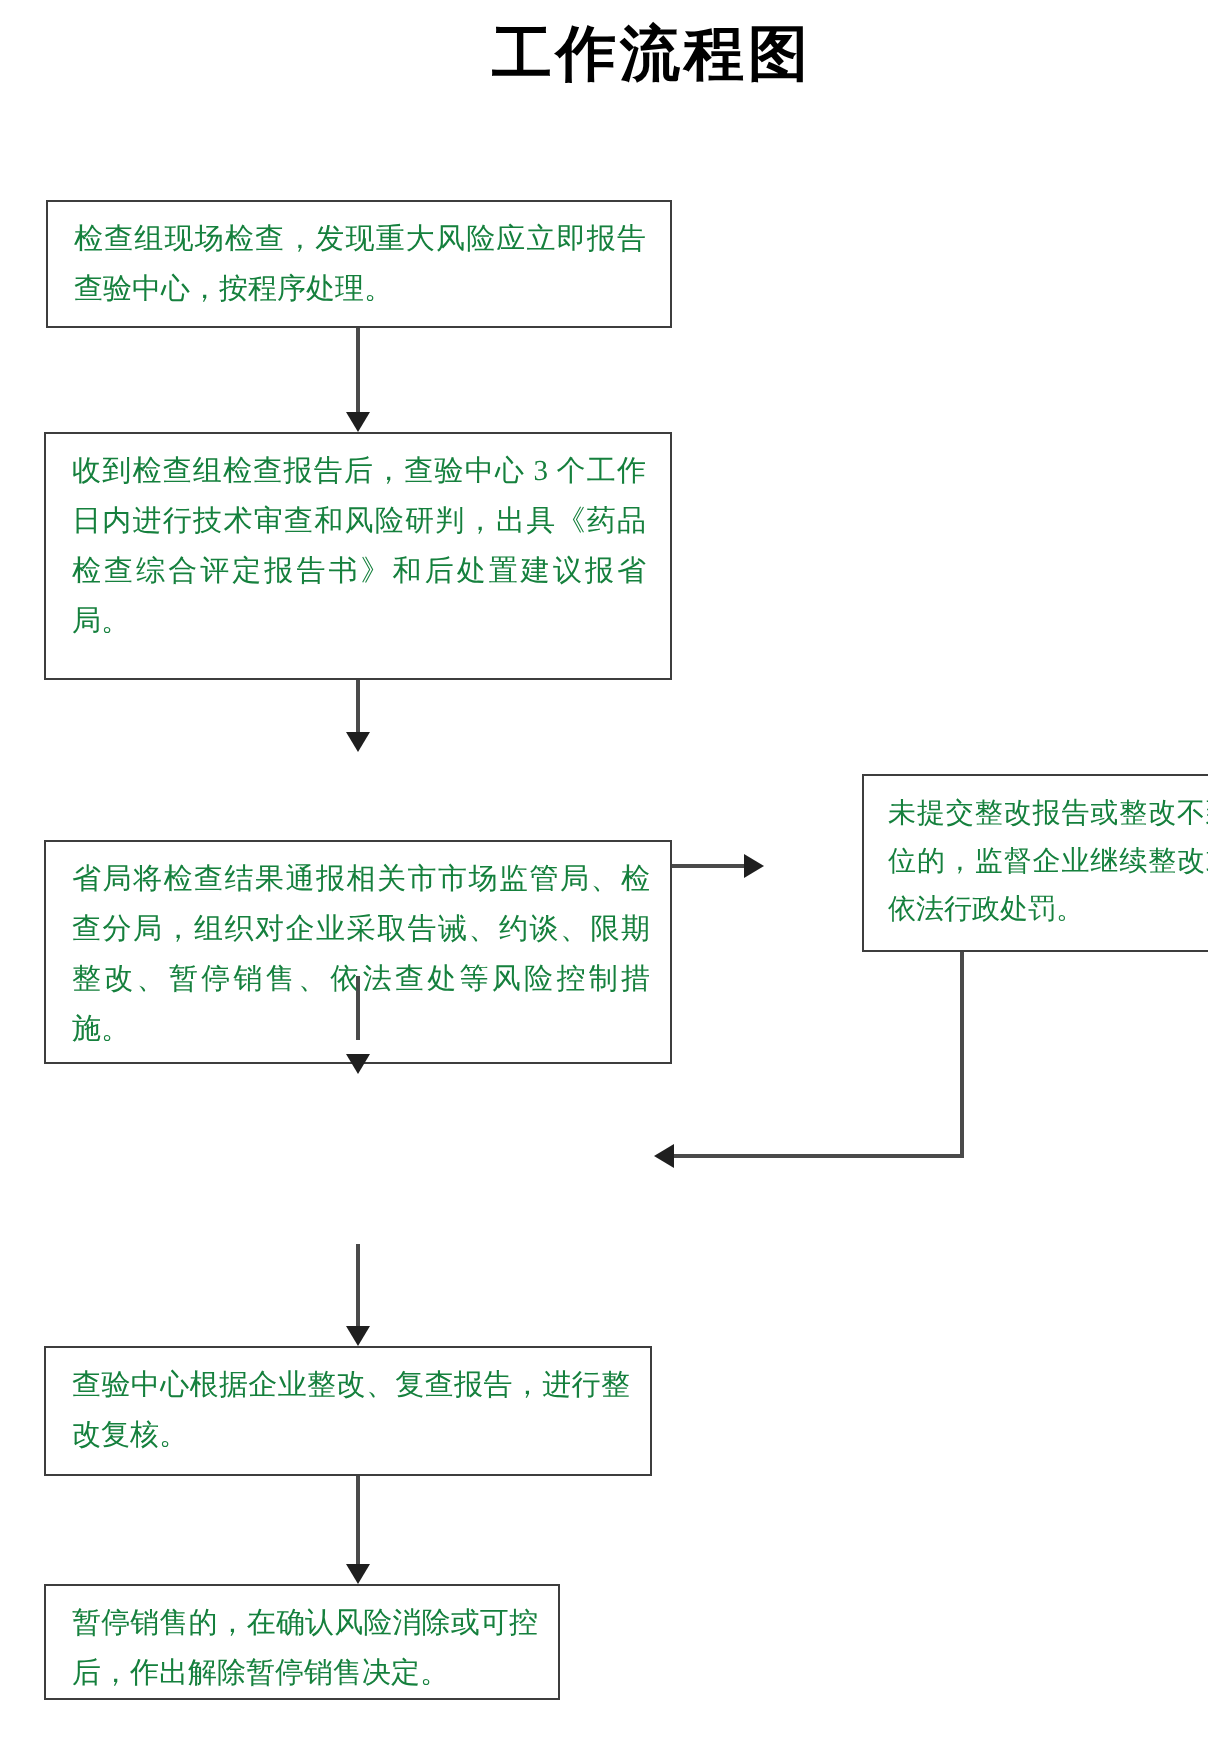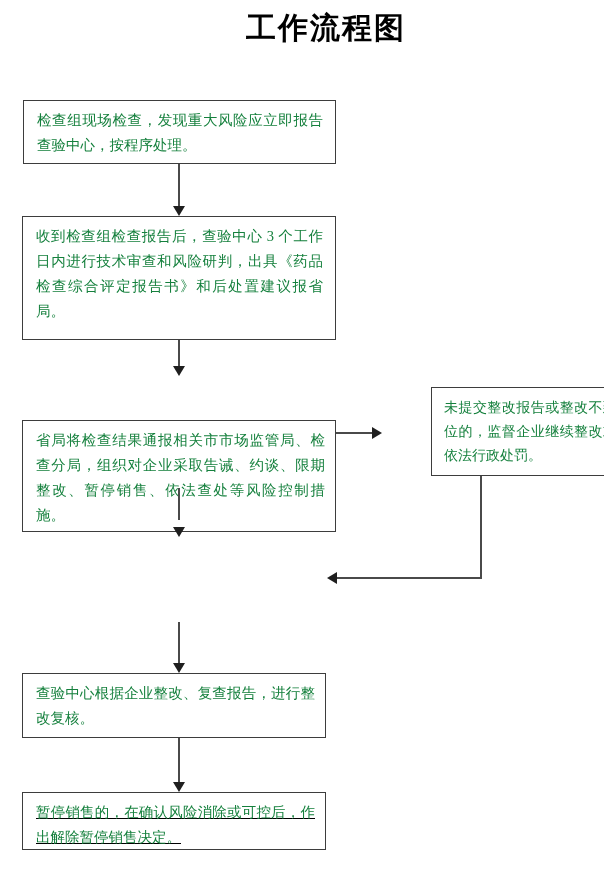--- a/index.html
+++ b/index.html
@@ -50,21 +50,21 @@
     text-justify: inter-ideograph;
     white-space: pre-wrap;
     width: 100%;
   }
   
   #node-1 { left: 23px;  top: 100px; width: 313px; height: 64px;  padding: 7px 12px 0 13px; }
   #node-2 { left: 22px;  top: 216px; width: 314px; height: 124px; padding: 7px 12px 0 13px; }
   #node-3 { left: 22px;  top: 376px; width: 314px; height: 112px; padding: 7px 10px 0 13px; margin-top: 44px; }
   #node-4 { left: 22px;  top: 537px; width: 304px; height: 85px;  padding: 7px 8px 0 13px; }
   #node-5 { left: 22px;  top: 673px; width: 304px; height: 65px;  padding: 7px 10px 0 13px; }
-  #node-6 { left: 22px;  top: 792px; width: 304px; height: 58px;  padding: 7px 10px 0 13px; text-decoration: underline; }
+  #node-6 { left: 22px;  top: 792px; width: 258px; height: 58px;  padding: 7px 10px 0 13px; }
   #node-side { left: 383px; top: 387px; width: 197px; height: 89px; padding: 8px 10px 0 12px; margin-left: 48px; }
   #node-side .node-text { font-size: 14px; line-height: 24px; }
 
   
   .conn-v {
     position: absolute;
     width: 2px;
     background: #4a4a4a;
   }
   .conn-h {

